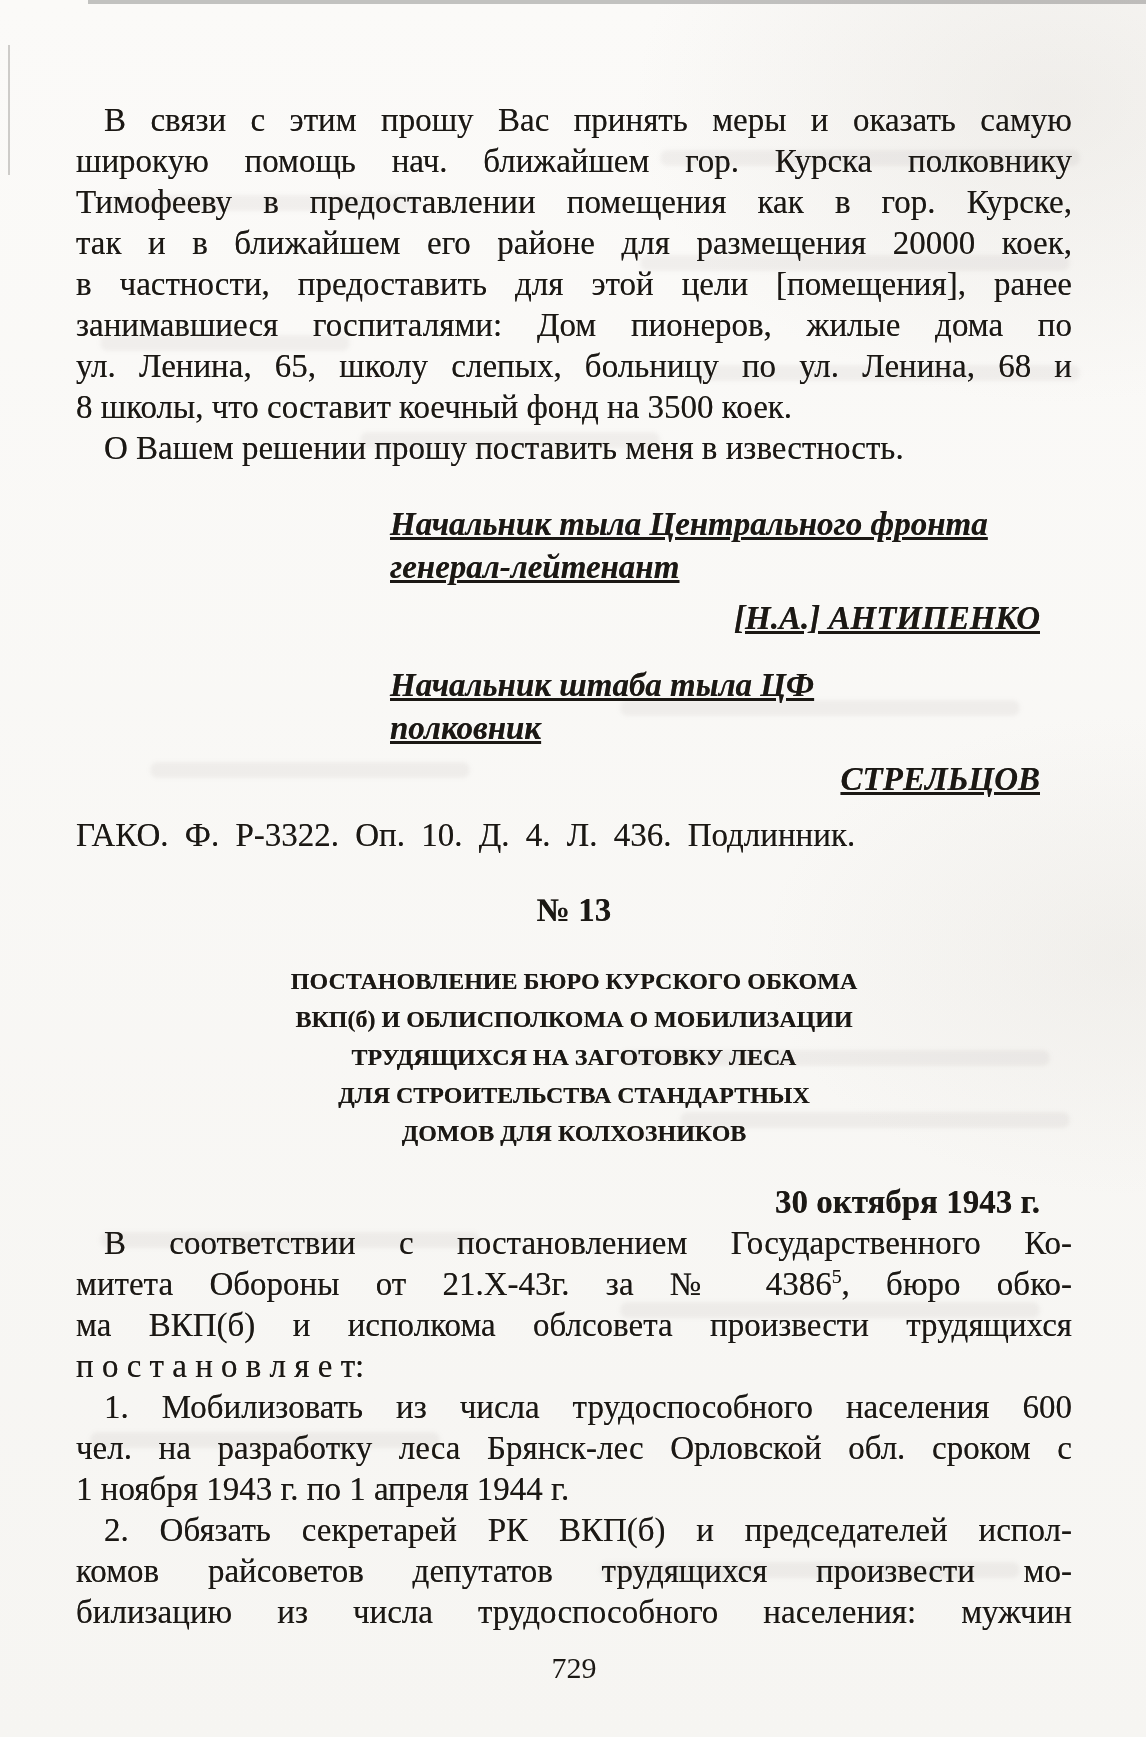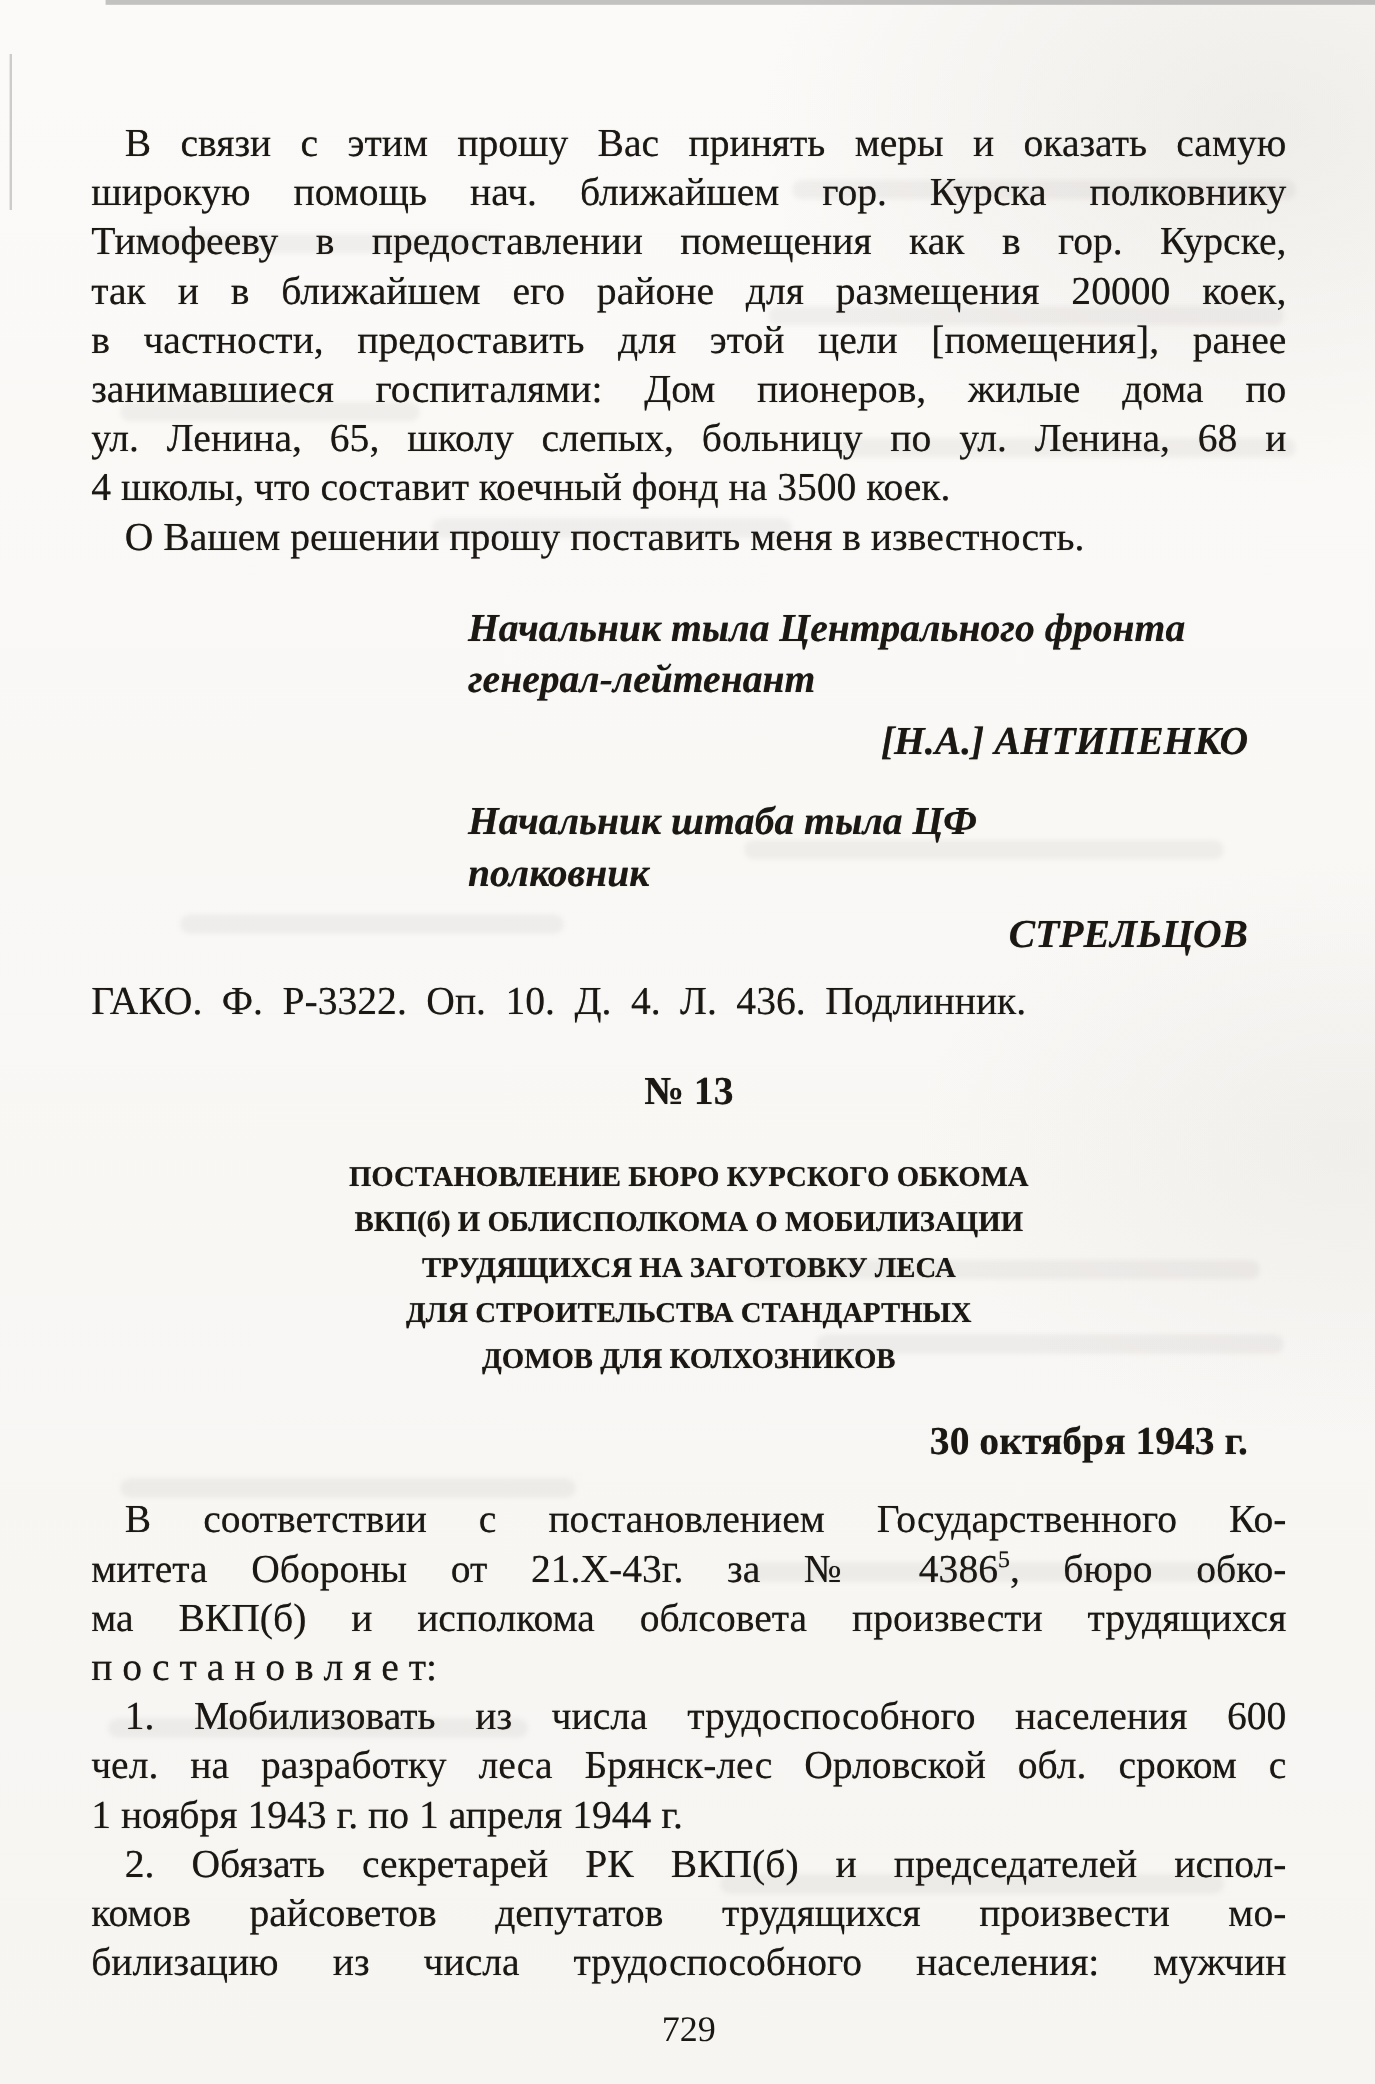--- a/index.html
+++ b/index.html
@@ -37,40 +37,41 @@
   }
   .line { text-align: left; }
   .line.justify { text-align: justify; text-align-last: justify; }
   .line.indent { text-indent: 28px; }
   .sig {
     margin-left: 314px;
     margin-right: 32px;
     font-weight: bold;
     font-style: italic;
     line-height: 43px;
+    text-decoration: underline;
   }
   .sig-1 { margin-top: 34px; }
   .sig-2 { margin-top: 24px; }
   .sig-name { text-align: right; margin-top: 8px; }
   .archive { margin-top: 14px; word-spacing: 8px; }
   .doc-number { margin-top: 34px; text-align: center; font-weight: bold; }
   .title {
     margin: 31px 0 0 0;
     text-align: center;
     font-weight: bold;
     font-size: 24px;
     line-height: 38px;
   }
   .date {
     margin-top: 30px;
     margin-right: 32px;
     text-align: right;
     font-weight: bold;
   }
-  .decree-body { margin-top: 24px; }
+  .decree-body { }
   .fn {
     font-size: 60%;
     vertical-align: super;
     line-height: 0;
   }
   .page-number {
     margin-top: 14px;
     text-align: center;
     font-size: 30px;
     text-shadow: none;
@@ -102,21 +103,21 @@
   <div class="content">
 
     <section>
       <div class="line justify indent">В связи с этим прошу Вас принять меры и оказать самую</div>
       <div class="line justify">широкую помощь нач. ближайшем гор. Курска полковнику</div>
       <div class="line justify">Тимофееву в предоставлении помещения как в гор. Курске,</div>
       <div class="line justify">так и в ближайшем его районе для размещения 20000 коек,</div>
       <div class="line justify">в частности, предоставить для этой цели [помещения], ранее</div>
       <div class="line justify">занимавшиеся госпиталями: Дом пионеров, жилые дома по</div>
       <div class="line justify">ул. Ленина, 65, школу слепых, больницу по ул. Ленина, 68 и</div>
-      <div class="line">4 школы, что составит коечный фонд на 3500 коек.</div>
+      <div class="line">8 школы, что составит коечный фонд на 3500 коек.</div>
       <div class="line indent">О Вашем решении прошу поставить меня в известность.</div>
     </section>
 
     <section class="sig sig-1">
       <div class="sig-pos">Начальник тыла Центрального фронта</div>
       <div class="sig-pos">генерал-лейтенант</div>
       <div class="sig-name">[Н.А.] АНТИПЕНКО</div>
     </section>
 
     <section class="sig sig-2">

